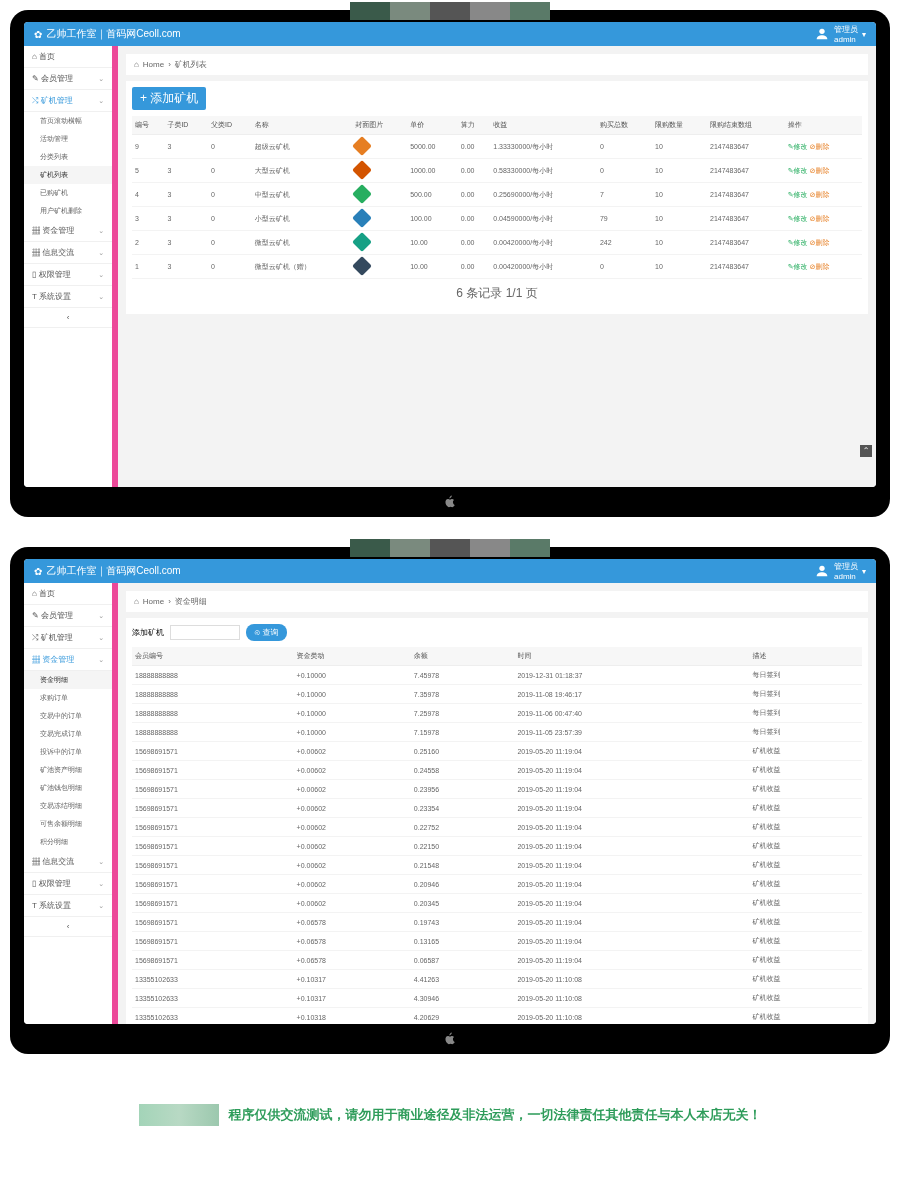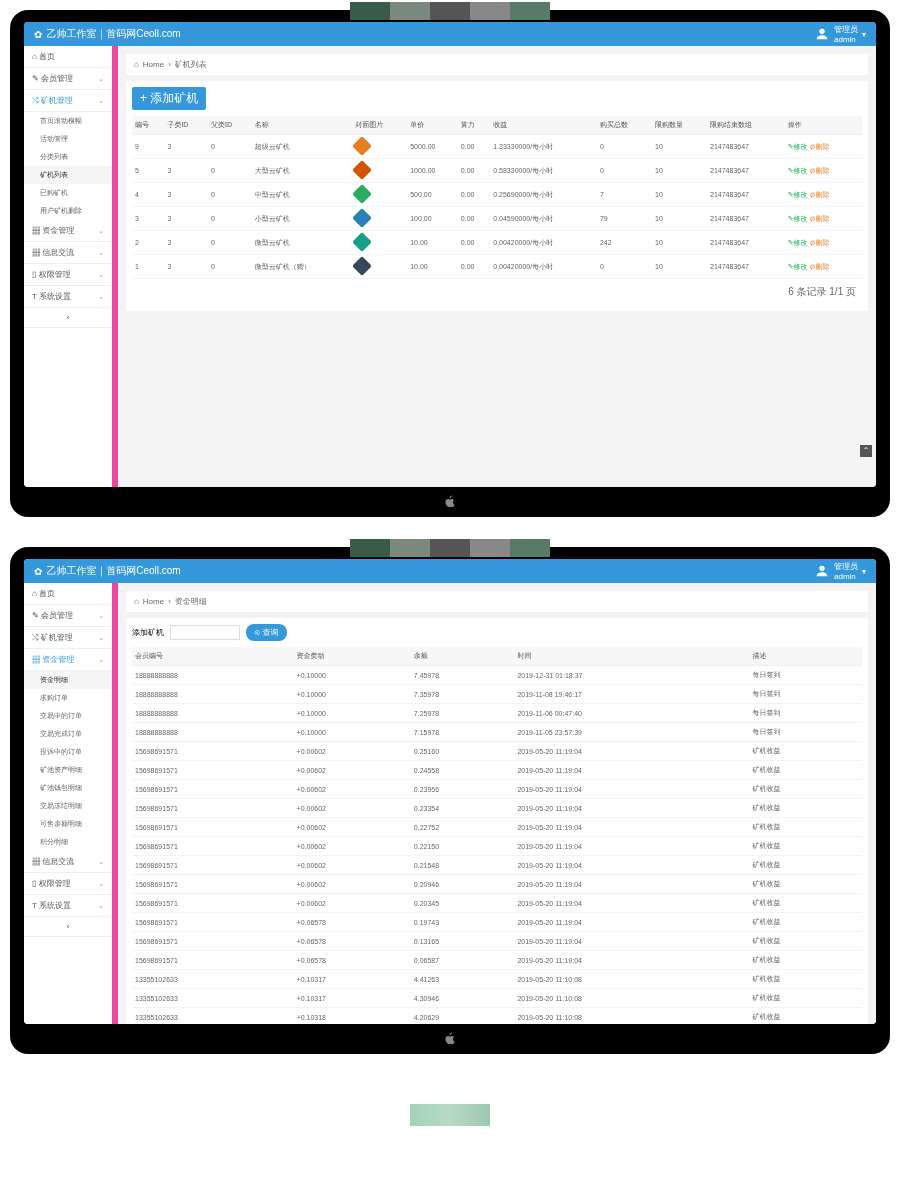--- a/index.html
+++ b/index.html
@@ -19,21 +19,21 @@
 .main{flex:1;padding:8px;overflow:auto;background:#f3f3f3}
 .crumb{background:#fff;padding:5px 8px;font-size:8px;color:#666;margin-bottom:6px;display:flex;align-items:center;gap:4px}
 .panel{background:#fff;padding:6px}
 .btn-add{background:#3598db;color:#fff;border:none;padding:3px 8px;font-size:12px;border-radius:2px;cursor:pointer}
 .tbl{width:100%;border-collapse:collapse;font-size:7px;margin-top:6px}
 .tbl th{background:#f7f7f7;padding:4px 3px;text-align:left;color:#555;font-weight:normal;border-bottom:1px solid #eee}
 .tbl td{padding:4px 3px;border-bottom:1px solid #f3f3f3;color:#666}
 .cube{width:14px;height:14px;display:inline-block;transform:rotate(45deg);border-radius:2px}
 .act-edit{color:#27ae60;font-size:7px}
 .act-del{color:#e67e22;font-size:7px}
-.pager{text-align:right;font-size:10px;color:#666;padding:6px}
+.pager{text-align:center;font-size:12px;color:#666;padding:6px}
 .search-row{display:flex;align-items:center;gap:6px;font-size:8px;margin-bottom:6px}
 .search-row input{border:1px solid #ddd;padding:2px 4px;font-size:8px;width:70px}
 .btn-search{background:#3598db;color:#fff;border:none;padding:3px 8px;font-size:8px;border-radius:8px;cursor:pointer}
 .base{height:30px;display:flex;align-items:center;justify-content:center}
 .apple{width:14px;height:14px;fill:#888}
 .scroll-top{position:absolute;bottom:30px;right:4px;background:#555;color:#fff;width:12px;height:12px;font-size:8px;text-align:center;line-height:12px}
 .disclaimer{text-align:center;color:#2e9c5a;font-size:13px;font-weight:bold;padding:20px 10px;display:flex;align-items:center;justify-content:center;gap:10px}
 .blur-patch{background:linear-gradient(90deg,#a3d4b8,#b8d9c4,#9cc8ae);width:80px;height:22px}
 .top-blur{position:absolute;top:-8px;left:50%;transform:translateX(-50%);display:flex;z-index:10}
 .top-blur div{width:40px;height:18px}
@@ -470,13 +470,14 @@
   </div>
   <div class="base">
     <svg class="apple" viewBox="0 0 24 24">
         <path d="M17 12c0-2 1-3 2-3-1-2-3-2-4-2s-2 1-3 1-2-1-3-1-3 0-4 2c-2 3 0 8 2 10 1 1 2 2 3 2s2-1 3-1 2 1 3 1 2-1 3-2c1-1 1-2 1-2-2-1-3-3-3-5z M14 4c1-1 1-2 1-3-1 0-2 1-3 2s-1 2-1 3c1 0 2-1 3-2z"></path>
       </svg>
   </div>
 </div>
 
 <div class="disclaimer">
   <div class="blur-patch"></div>
+  <span>程序仅供交流测试，请勿用于商业途径及非法运营，一切法律责任其他责任与本人本店无关！</span>
 </div>
 
 </body></html>

